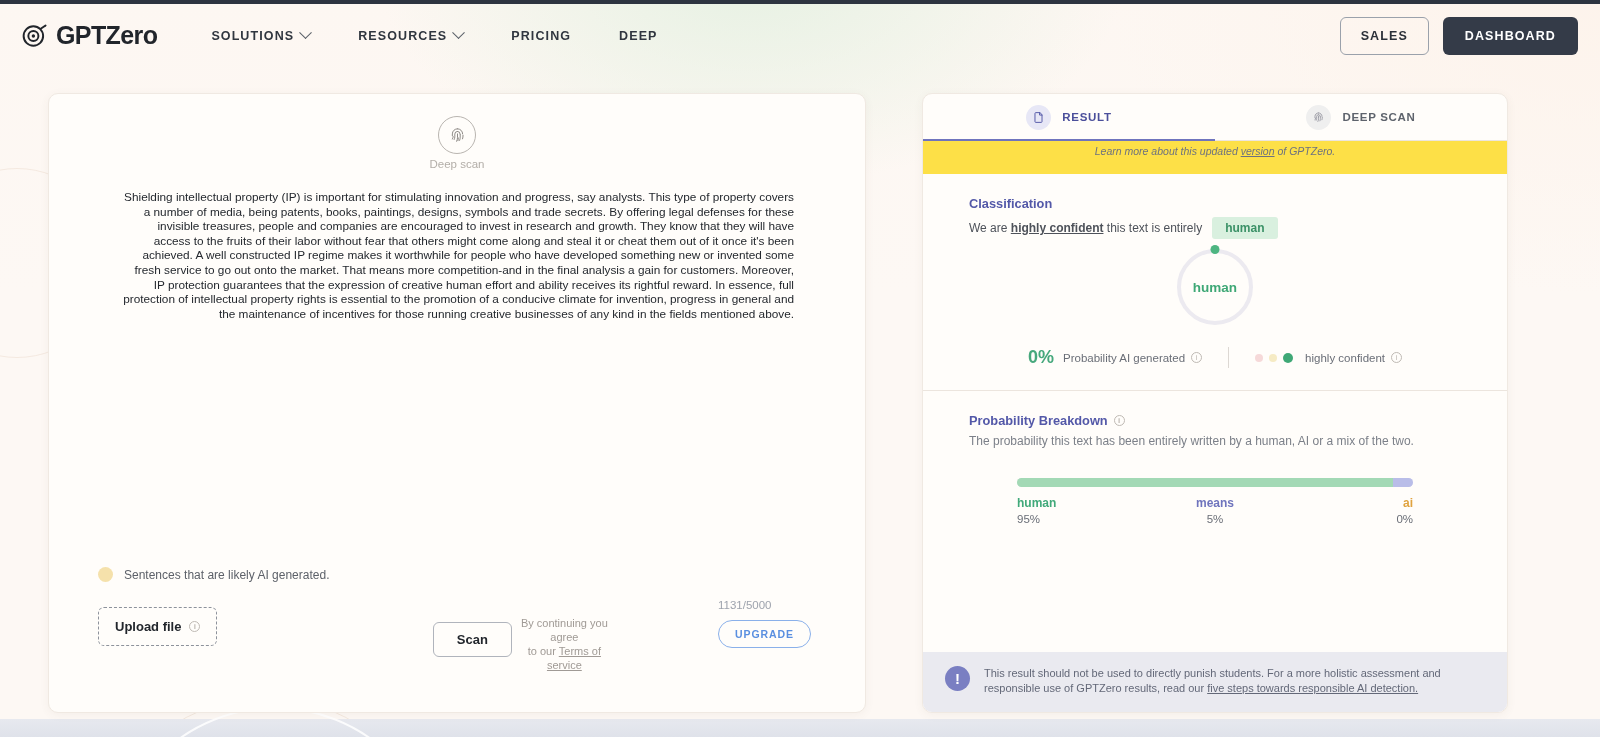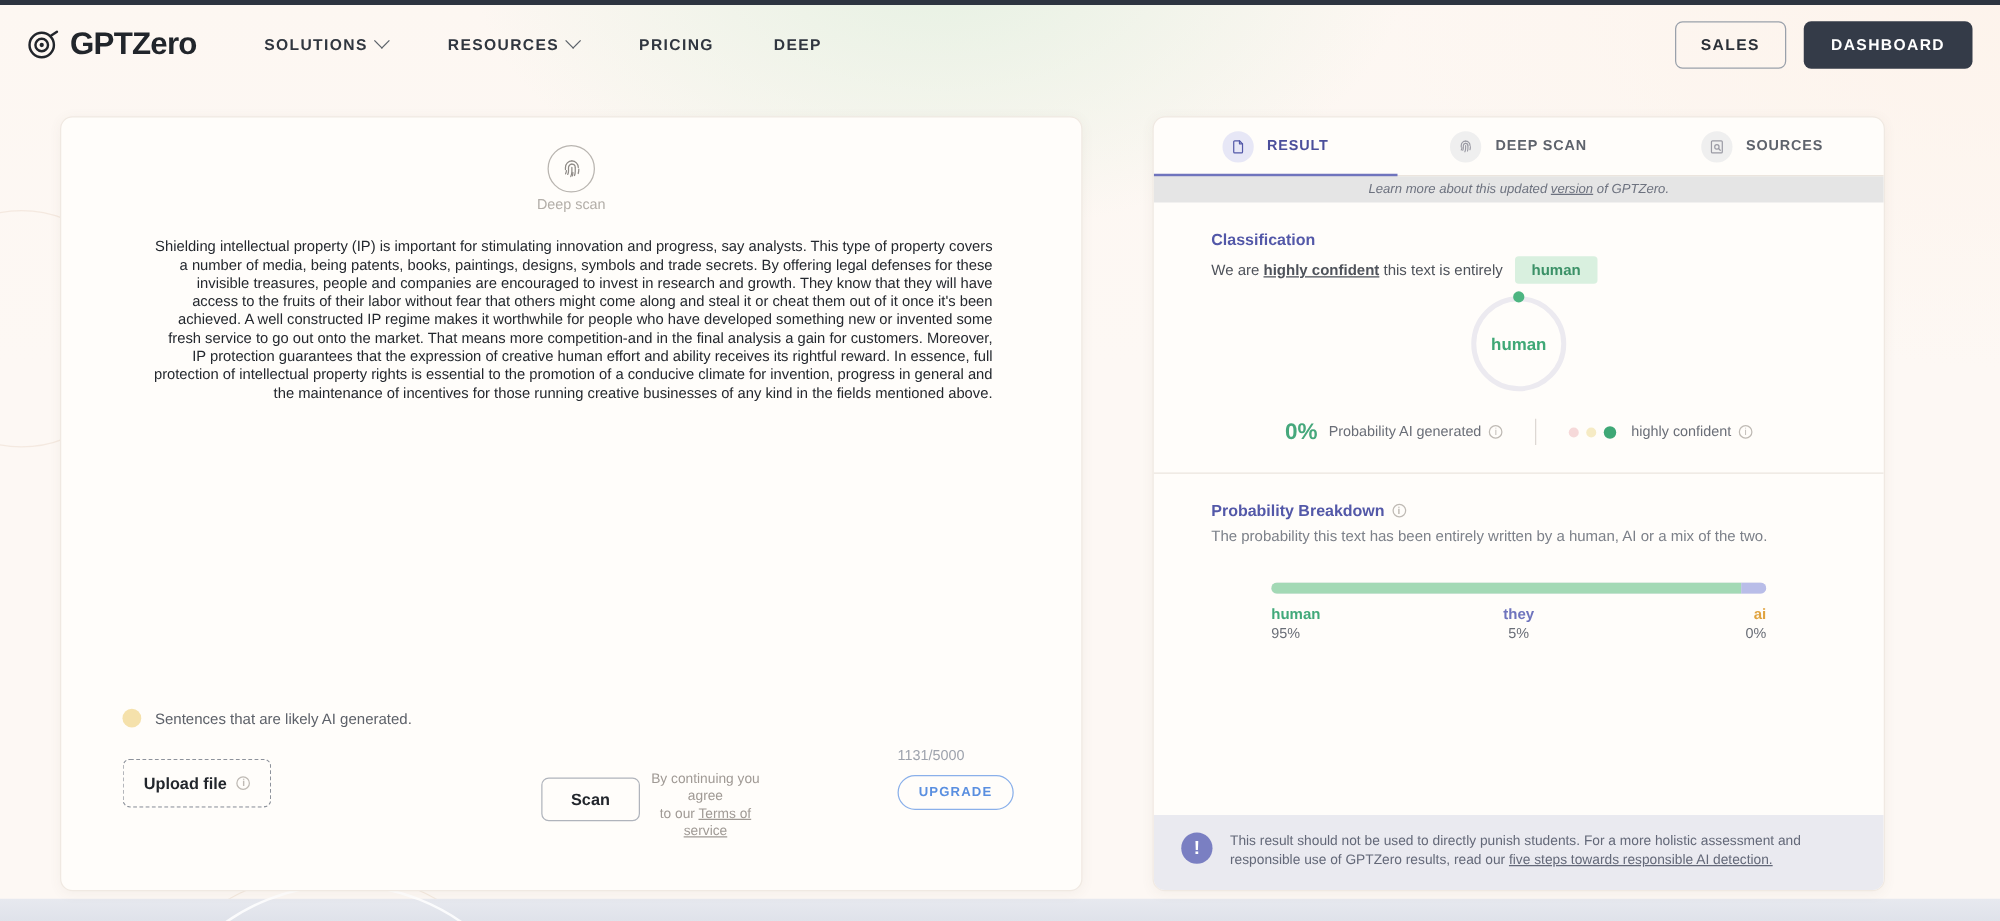--- a/index.html
+++ b/index.html
@@ -350,23 +350,23 @@
   }
   .tab.active .tab-label { color: #4b4f9b; }
   .tab.active::after {
     content: "";
     position: absolute;
     left: 0; right: 0; bottom: -1px;
     height: 2px;
     background: #6f74bd;
   }
   .version-bar {
-    background: #e5e5e5;
+    background: #fde047;
     text-align: center;
-    padding: 4px 0 5px;
+    padding: 4px 0 17px;
     font-size: 10.5px;
     font-style: italic;
     color: #6d727f;
   }
   .version-bar a {
     color: #6d727f;
     text-decoration: underline;
   }
 
   .section {
@@ -672,30 +672,20 @@
             <path d="M18.4 16.2c.5-1.5.6-3 .6-4.5"></path>
             <path d="M12 6.8a3.4 3.4 0 0 0-3.4 3.4v3.5c0 1.3-.3 2.4-.8 3.4"></path>
             <path d="M15.4 10.2a3.4 3.4 0 0 0-3.4-3.4"></path>
             <path d="M15.4 10.6v3.4c0 1.5-.2 2.9-.7 4.2"></path>
             <path d="M12 10v4.2c0 1.9-.4 3.6-1.1 5.1"></path>
           </svg>
         </span>
         <span class="tab-label">DEEP SCAN</span>
       </div>
 
-      <div class="tab">
-        <span class="tab-icon">
-          <svg width="13" height="13" viewBox="0 0 24 24" fill="none" stroke="#9a9aa4" stroke-width="1.8" stroke-linejoin="round" stroke-linecap="round">
-            <rect x="4" y="3" width="16" height="18" rx="1.6"></rect>
-            <circle cx="12" cy="12" r="3.2"></circle>
-            <path d="M14.4 14.4 17 17"></path>
-          </svg>
-        </span>
-        <span class="tab-label">SOURCES</span>
-      </div>
     </div>
 
     <div class="version-bar">
       <span>Learn more about this updated </span><a href="#">version</a><span> of GPTZero.</span>
     </div>
 
     <div class="section">
       <div class="section-title">Classification</div>
       <div class="classify-line">
         <span><span>We are </span><b>highly confident</b><span> this text is entirely</span></span>
@@ -746,21 +736,21 @@
           <div class="bar-human" id="seg-human" style="width: 95%;"></div>
           <div class="bar-mixed" id="seg-mixed" style="width: 5%;"></div>
           <div class="bar-ai" id="seg-ai" style="width: 0%;"></div>
         </div>
         <div class="bar-labels">
           <div class="bar-label l">
             <span class="name c-human">human</span>
             <span class="val">95%</span>
           </div>
           <div class="bar-label">
-            <span class="name c-mixed">they</span>
+            <span class="name c-mixed">means</span>
             <span class="val">5%</span>
           </div>
           <div class="bar-label r">
             <span class="name c-ai">ai</span>
             <span class="val">0%</span>
           </div>
         </div>
       </div>
     </div>
 

